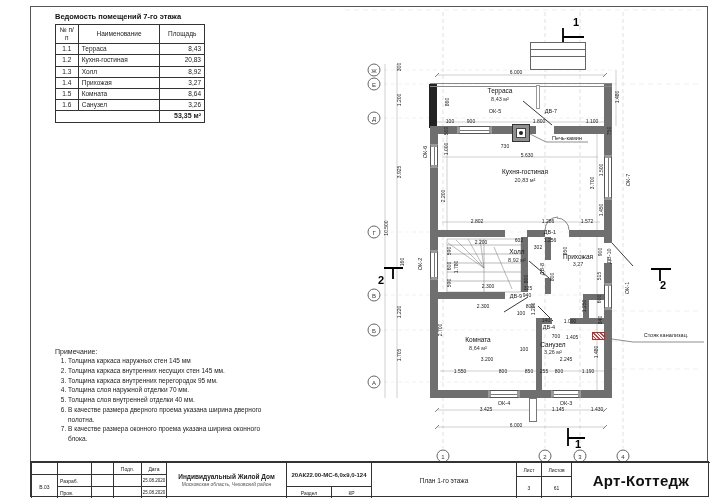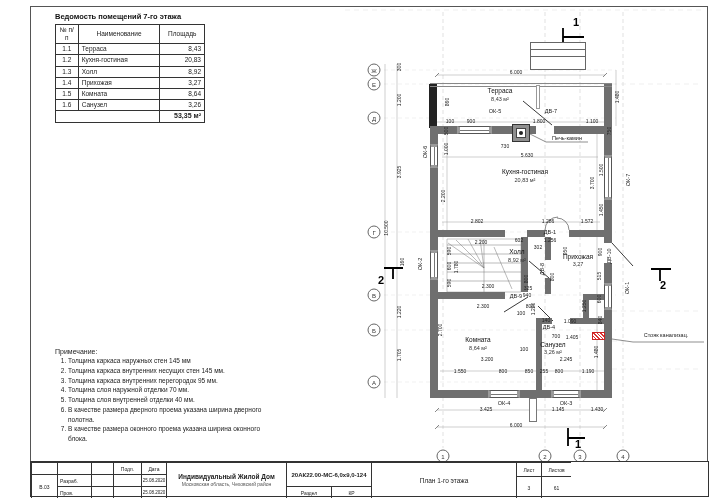--- a/index.html
+++ b/index.html
@@ -324,14 +324,15 @@
       <span class="l2">Московская область, Чеховский район</span>
     </div>
     <div class="tc doc" style="left:255px;top:0;width:85px;height:24px">20АК22.00-МС-6,0х9,0-124</div>
     <div class="tc" style="left:255px;top:24px;width:45px;height:12px">Раздел</div>
     <div class="tc" style="left:300px;top:24px;width:40px;height:12px">КР</div>
     <div class="tc stitle" style="left:340px;top:0;width:145px;height:36px">План 1-го этажа</div>
     <div class="tc" style="left:485px;top:0;width:25px;height:14px">Лист</div>
     <div class="tc" style="left:485px;top:14px;width:25px;height:22px">3</div>
     <div class="tc" style="left:510px;top:0;width:30px;height:14px">Листов</div>
     <div class="tc" style="left:510px;top:14px;width:30px;height:22px">61</div>
+    <div class="tc brand" style="left:540px;top:0;width:139px;height:36px">Арт-Коттедж</div>
   </div>
 </div>
 
 </body></html>

